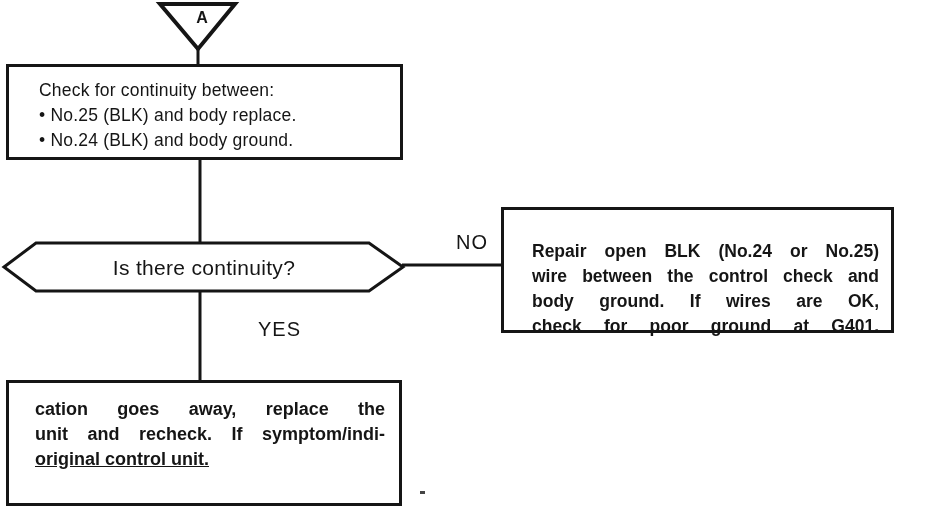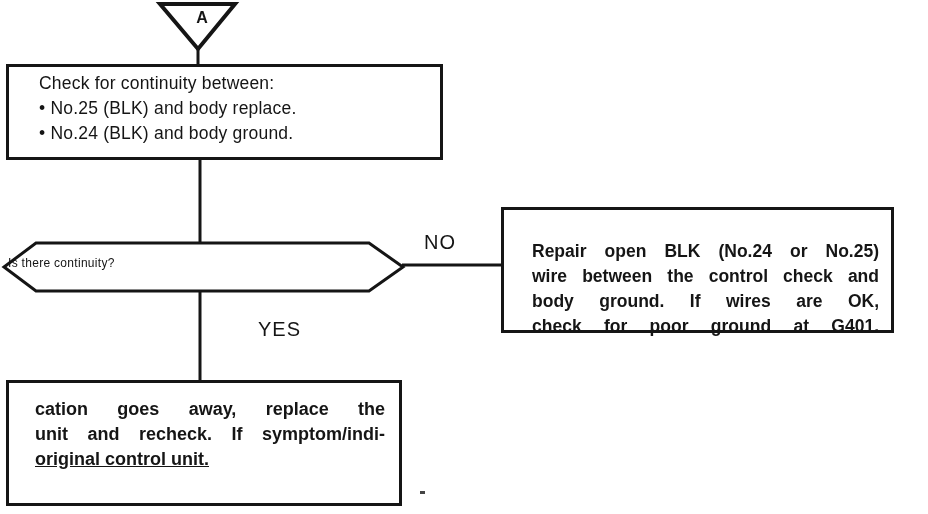--- a/index.html
+++ b/index.html
@@ -16,51 +16,50 @@
     overflow:hidden;
   }
   .layer{position:absolute;left:0;top:0;width:928px;height:514px;}
   .box{
     position:absolute;
     border:3px solid var(--ink);
     background:var(--paper);
     box-sizing:border-box;
   }
   .check-box{
-    left:6px;top:64px;width:437px;height:96px;
-    padding:4px 8px 0 30px;
+    left:6px;top:64px;width:397px;height:96px;
+    padding:11px 8px 0 30px;
     font-size:17.5px;line-height:25px;font-weight:400;
     letter-spacing:.2px;
   }
   .repair-box{
     left:501px;top:207px;width:393px;height:126px;
     padding:29px 12px 0 28px;
     font-size:17.5px;line-height:25px;font-weight:700;
   }
   .substitute-box{
     left:6px;top:380px;width:396px;height:126px;
     padding:14px 14px 0 26px;
     font-size:18px;line-height:25px;font-weight:700;
   }
   .jline{text-align:justify;text-align-last:justify;}
   .lline{text-align:left;text-align-last:left;text-decoration:underline;}
   .decision-text{
     position:absolute;left:0;top:256px;width:408px;
-    font-size:12px;font-weight:400;
+    text-align:center;font-size:21px;font-weight:400;
     letter-spacing:.3px;
-    padding-left:8px;
   }
   .a-label{
     position:absolute;left:180px;top:9px;width:44px;
     text-align:center;font-size:16px;font-weight:700;
   }
   .edge-label{
     position:absolute;font-size:20px;font-weight:400;letter-spacing:1px;
   }
-  .no-label{left:424px;top:231px;width:48px;text-align:left;}
+  .no-label{left:440px;top:231px;width:48px;text-align:right;}
   .yes-label{left:214px;top:318px;margin-left:44px;}
   .artifact-dot{
     position:absolute;left:420px;top:491px;width:5px;height:3px;
     background:var(--ink);opacity:.8;
   }
   svg *{vector-effect:non-scaling-stroke;}
 </style>
 </head>
 <body>
 

